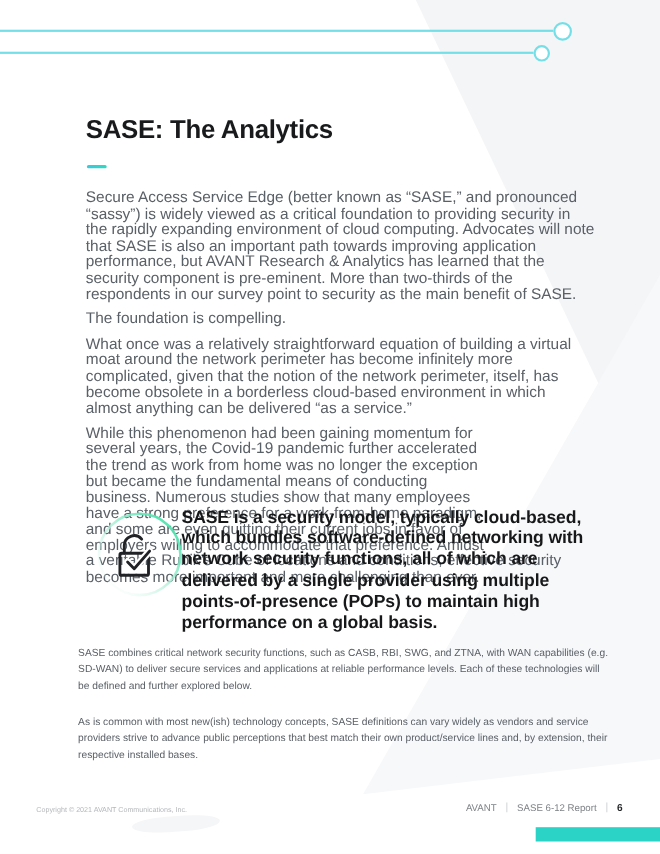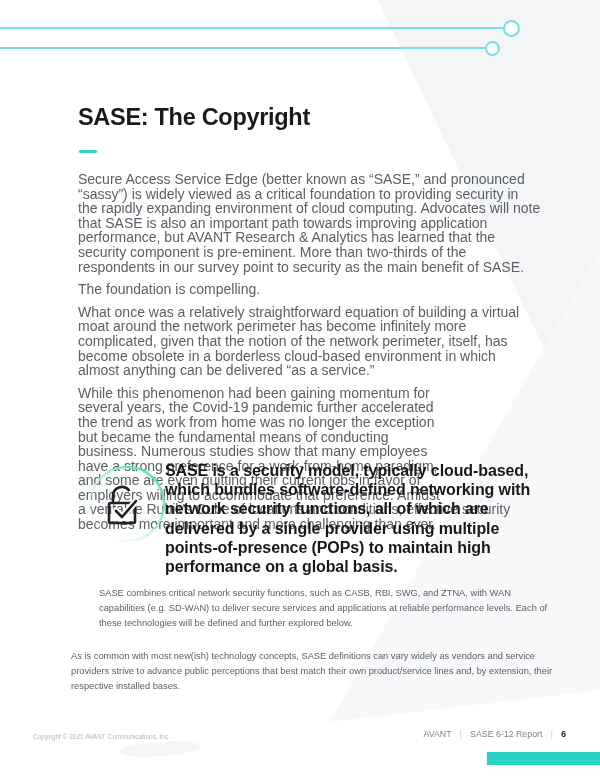--- a/index.html
+++ b/index.html
@@ -26,21 +26,21 @@
   .block1{position:absolute;left:78px;top:172px;width:463px;}
   .block1 p{margin:0 0 8px 0;font-size:14px;line-height:14.6px;color:#5a6067;}
   .p4-float{float:right;width:92px;height:72px;margin-top:44px;}
   
   .callout{position:absolute;left:88px;top:458px;width:455px;}
   .icon-wrap{position:absolute;left:0;top:7px;width:78px;height:78px;}
   .callout-text{margin:0 0 0 77px;padding-top:3px;width:382px;font-size:16px;font-weight:bold;
         line-height:19.2px;color:#17181a;letter-spacing:-0.1px;}
   .block2{position:absolute;left:71px;top:586px;width:483px;}
   .block2 p{margin:0 0 14px 0;font-size:9.3px;line-height:14.8px;color:#5a6067;}
-  .block2 p:first-child{margin-bottom:19px;margin-left:28px;}
+  .block2 p:first-child{margin-bottom:19px;}
   
   .copyright{position:absolute;left:33px;top:733px;font-size:6.5px;color:#b4b7bb;}
   .footer-right{position:absolute;right:34px;top:728px;display:inline-flex;align-items:center;
         gap:8px;font-size:8.8px;color:#7e8387;}
   .footer-right .sep{color:#ccd0d3;font-size:9.5px;}
   .footer-right .pagenum{font-weight:bold;color:#26282a;font-size:9.2px;}
   .corner-bar{position:absolute;left:487px;top:752px;width:113px;height:13px;background:#2bd3c6;}
 </style>
 </head>
 <body>
@@ -53,21 +53,21 @@
     <div class="wm3"></div>
   </div>
 
   <div>
     <div class="line1"></div>
     <div class="ring1"></div>
     <div class="line2"></div>
     <div class="ring2"></div>
   </div>
 
-  <h1 class="title">SASE: The Copyright</h1>
+  <h1 class="title">SASE: The Analytics</h1>
   <div class="dash"></div>
 
   <div class="block1">
     <p>Secure Access Service Edge (better known as “SASE,” and pronounced “sassy”) is widely viewed as a critical foundation to providing security in the rapidly expanding environment of cloud computing. Advocates will note that SASE is also an important path towards improving application performance, but AVANT Research &amp; Analytics has learned that the security component is pre-eminent. More than two-thirds of the respondents in our survey point to security as the main benefit of SASE.</p>
     <p>The foundation is compelling.</p>
     <p>What once was a relatively straightforward equation of building a virtual moat around the network perimeter has become infinitely more complicated, given that the notion of the network perimeter, itself, has become obsolete in a borderless cloud-based environment in which almost anything can be delivered “as a service.”</p>
     <div class="p4-float"></div>
     <p>While this phenomenon had been gaining momentum for several years, the Covid-19 pandemic further accelerated the trend as work from home was no longer the exception but became the fundamental means of conducting business. Numerous studies show that many employees have a strong preference for a work-from-home paradigm, and some are even quitting their current jobs in favor of employers willing to accommodate that preference. Amidst a veritable Rubik’s Cube of locations and conditions, effective security becomes more important and more challenging than ever.</p>
   </div>
 

